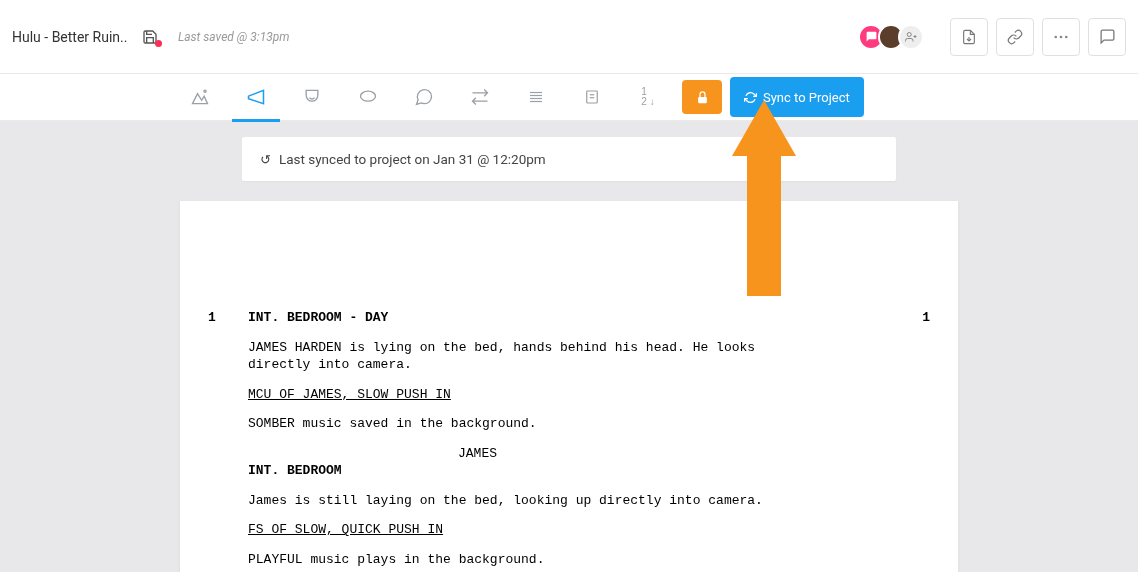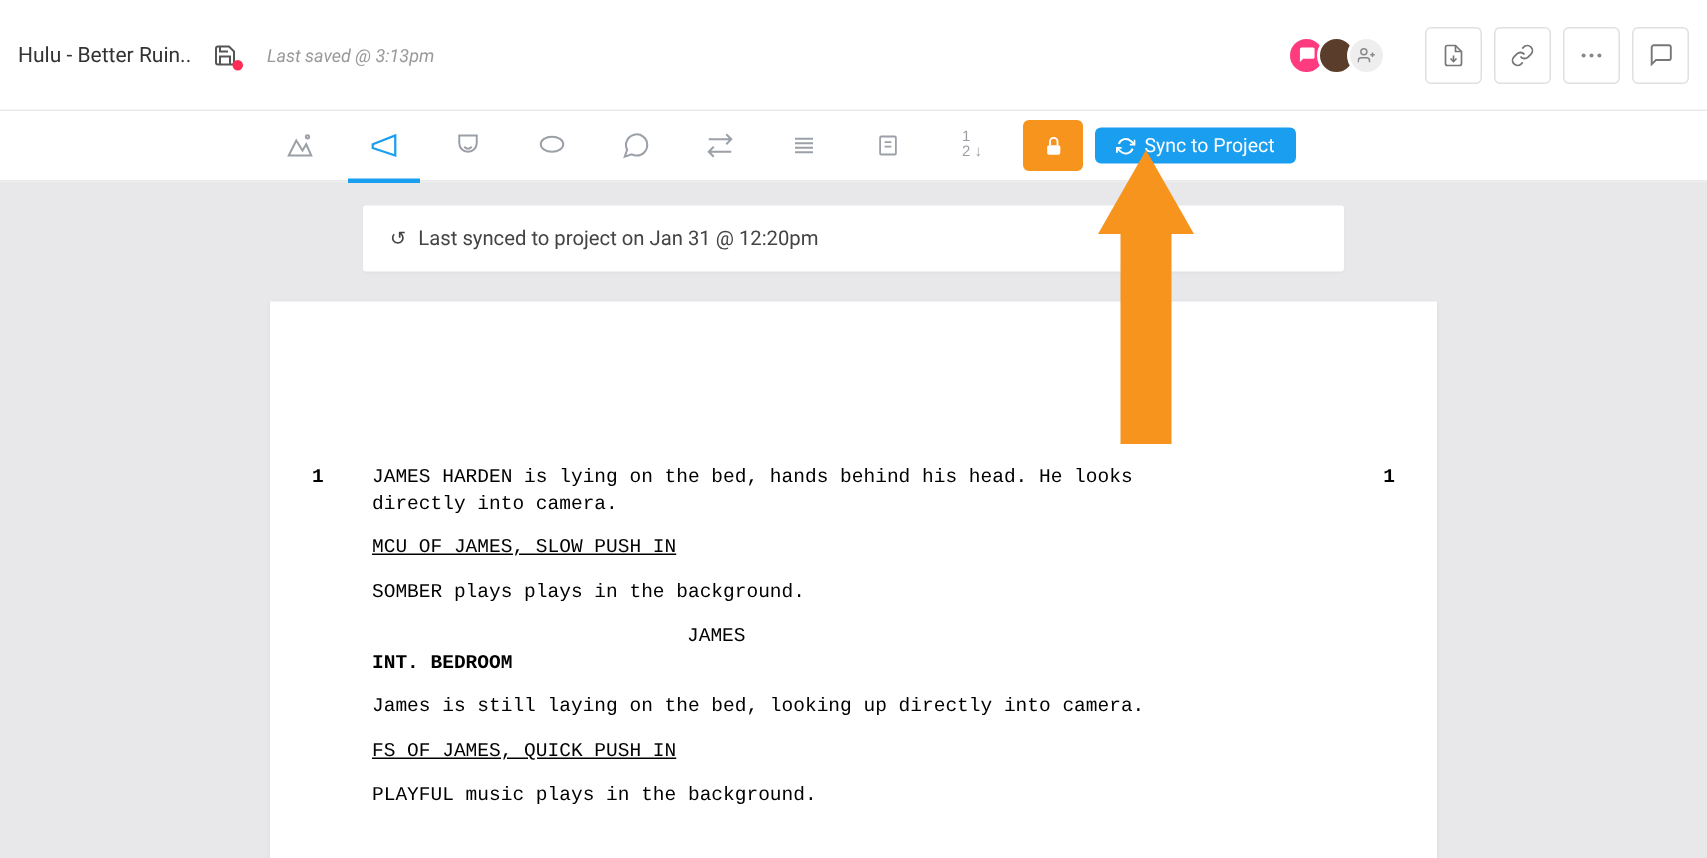--- a/index.html
+++ b/index.html
@@ -122,21 +122,21 @@
       background: #f7941d;
       border-radius: 4px;
       display: flex;
       align-items: center;
       justify-content: center;
       color: #fff;
       font-size: 15px;
       cursor: pointer;
     }
     .sync-btn {
-      height: 24px;
+      height: 40px;
       background: #1a9ef0;
       border-radius: 4px;
       color: #fff;
       display: flex;
       align-items: center;
       padding: 0 14px;
       font-size: 13px;
       margin-left: 8px;
       cursor: pointer;
       gap: 6px;
@@ -359,27 +359,28 @@
 
 <div class="content-area">
   <div class="sync-banner">
     <span class="refresh-icon"></span>
     <span>Last synced to project on Jan 31 @ 12:20pm</span>
   </div>
 
   <div class="script-page">
     <div class="scene-num-left">1</div>
     <div class="scene-num-right">1</div>
+    <div class="scene-head" style="margin-bottom:12px;">INT. BEDROOM - DAY</div>
     <div class="action">JAMES HARDEN is lying on the bed, hands behind his head. He looks directly into camera.</div>
     <div class="shot">MCU OF JAMES, SLOW PUSH IN</div>
-    <div class="action">SOMBER plays plays in the background.</div>
+    <div class="action">SOMBER music saved in the background.</div>
     <div class="char">JAMES</div>
     <div class="scene-head" style="margin-bottom:12px;">INT. BEDROOM</div>
     <div class="action">James is still laying on the bed, looking up directly into camera.</div>
-    <div class="shot">FS OF JAMES, QUICK PUSH IN</div>
+    <div class="shot">FS OF SLOW, QUICK PUSH IN</div>
     <div class="action">PLAYFUL music plays in the background.</div>
   </div>
 </div>
 
 <div class="arrow-annotation">
   <div class="arrow-head"></div>
   <div class="arrow-stem"></div>
 </div>
 
 </body></html>

